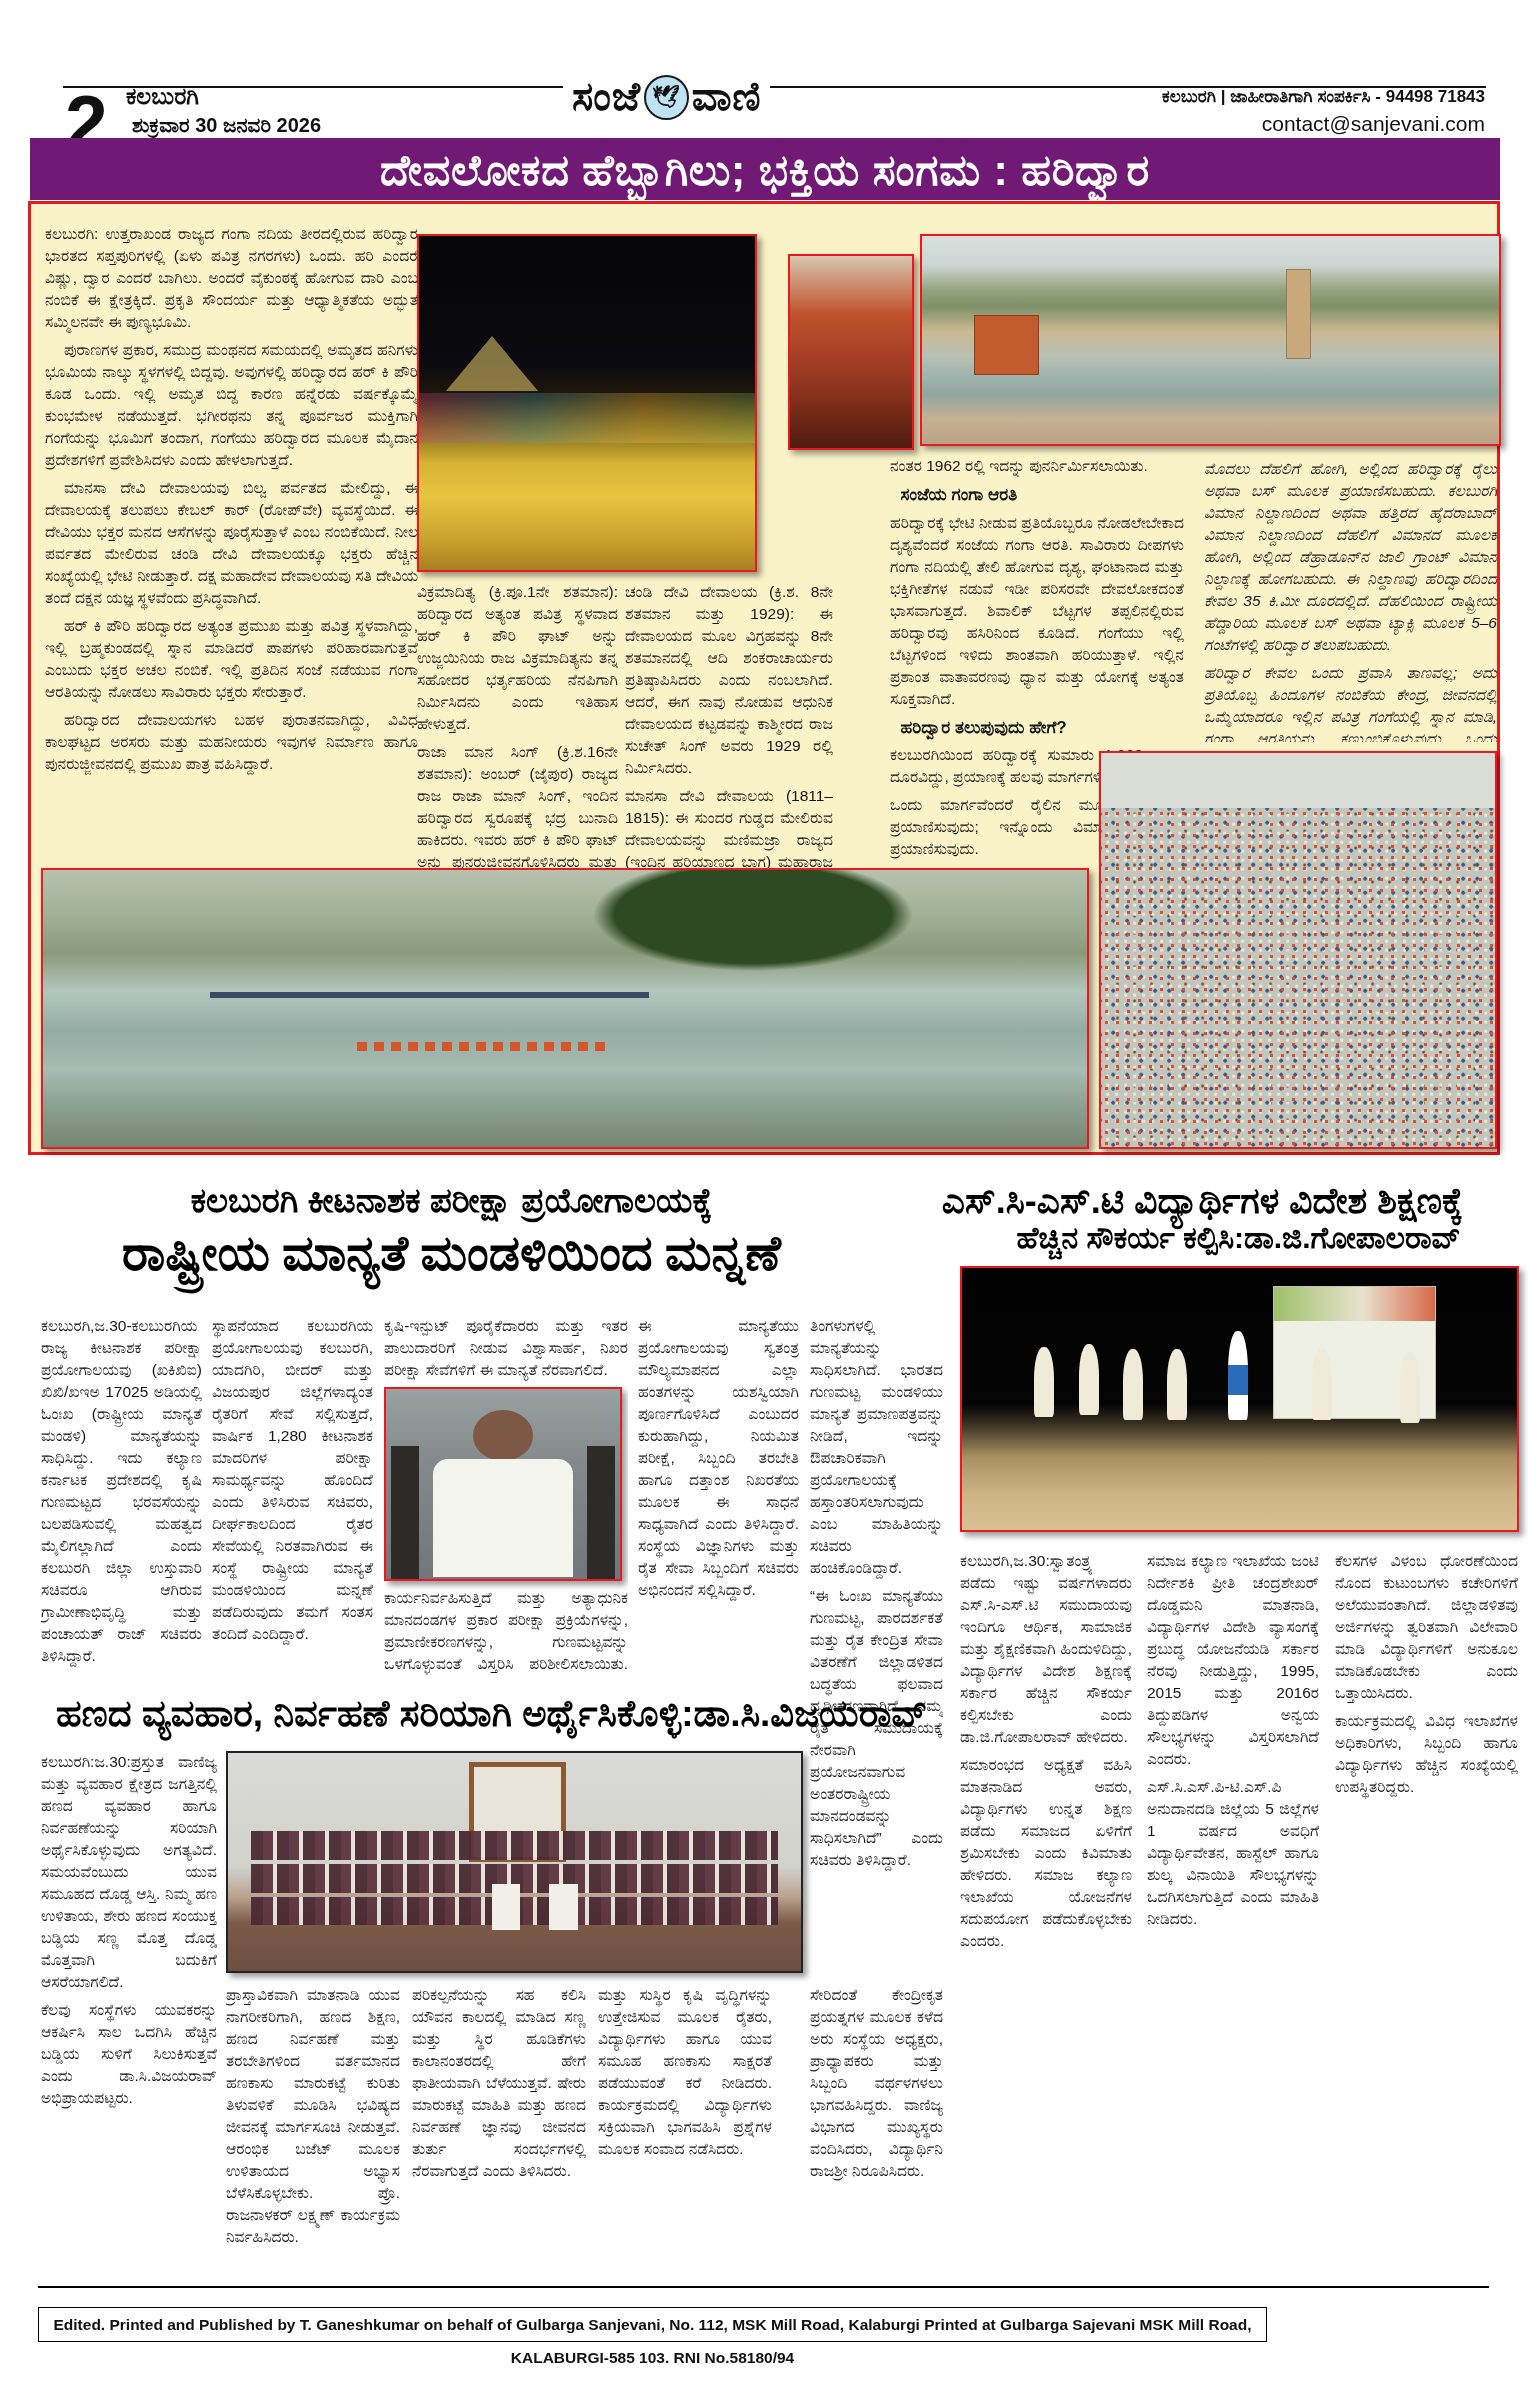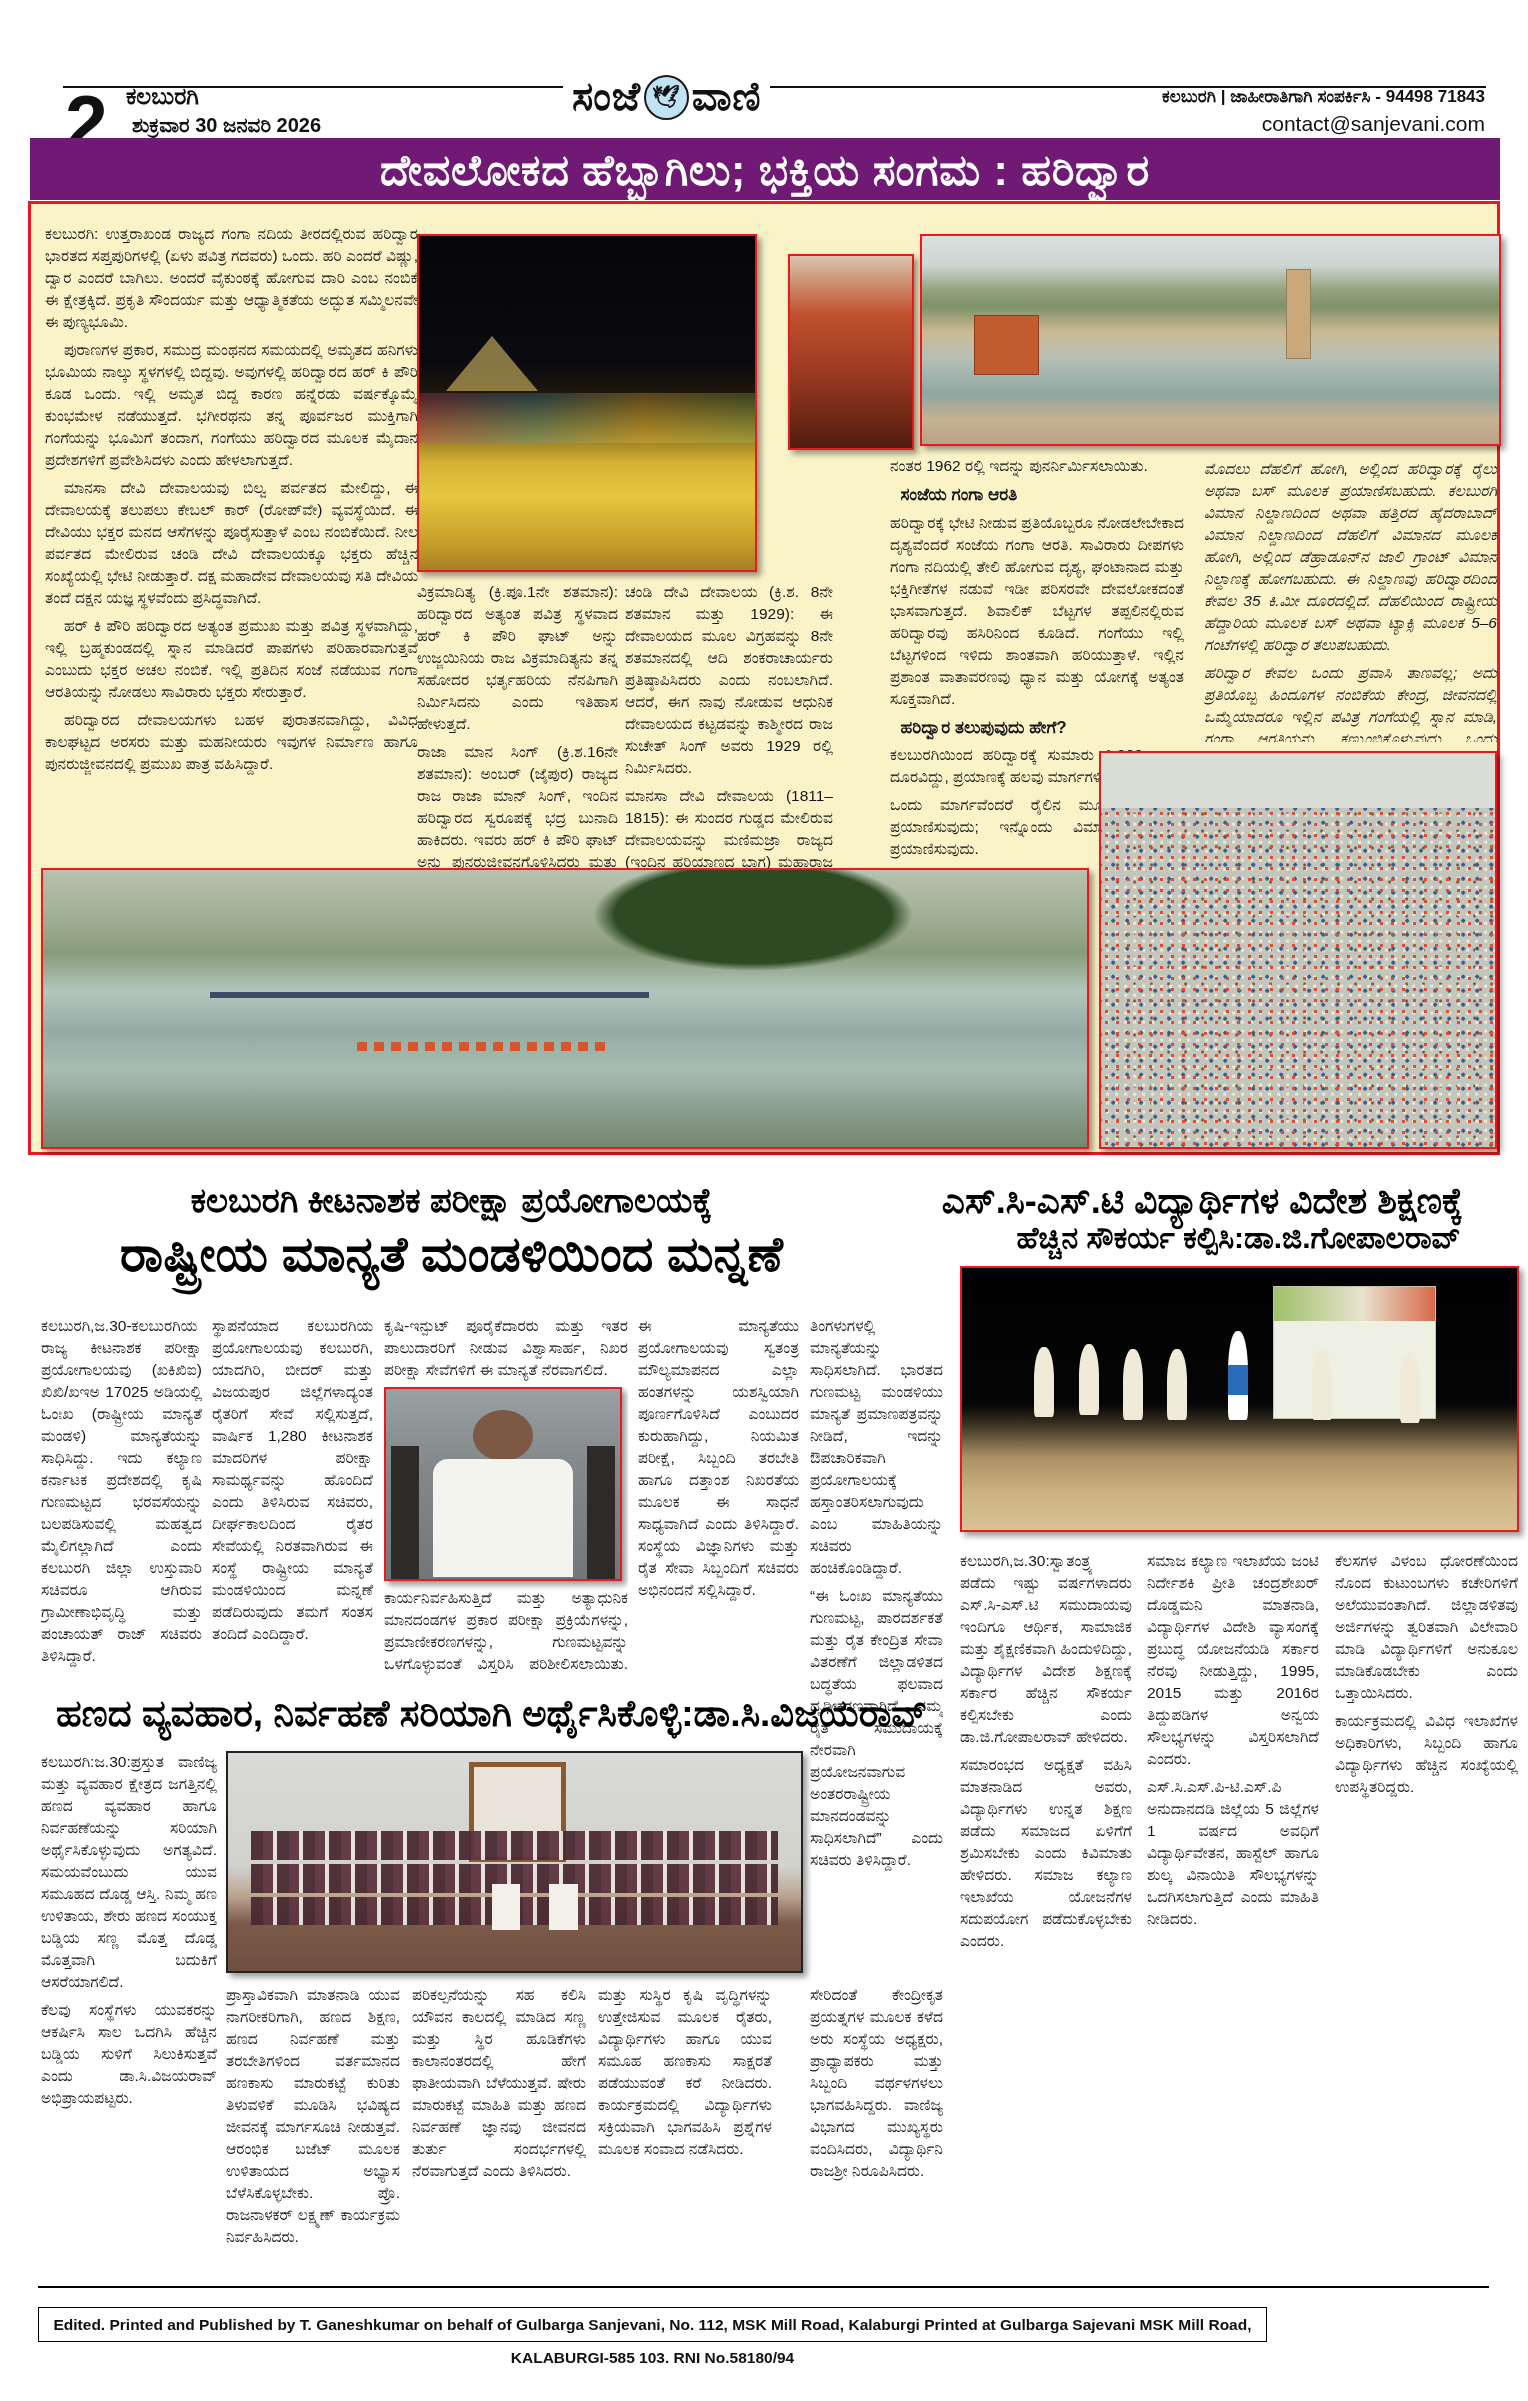--- a/index.html
+++ b/index.html
@@ -93,21 +93,21 @@
     <span>ವಾಣಿ</span>
   </div>
   <div class="contact1">ಕಲಬುರಗಿ  |  ಜಾಹೀರಾತಿಗಾಗಿ ಸಂಪರ್ಕಿಸಿ - 94498 71843</div>
   <div class="contact2">contact@sanjevani.com</div>
 
   <div class="banner">ದೇವಲೋಕದ ಹೆಬ್ಬಾಗಿಲು; ಭಕ್ತಿಯ ಸಂಗಮ : ಹರಿದ್ವಾರ</div>
 
   <div class="hblock">
 
     <div class="colbox kn" style="left:14px;top:19px;width:373px;height:835px;">
-      <p class="noind">ಕಲಬುರಗಿ: ಉತ್ತರಾಖಂಡ ರಾಜ್ಯದ ಗಂಗಾ ನದಿಯ ತೀರದಲ್ಲಿರುವ ಹರಿದ್ವಾರ ಭಾರತದ ಸಪ್ತಪುರಿಗಳಲ್ಲಿ (ಏಳು ಪವಿತ್ರ ಗದವರು) ಒಂದು. ಹರಿ ಎಂದರೆ ವಿಷ್ಣು, ದ್ವಾರ ಎಂದರೆ ಬಾಗಿಲು. ಅಂದರೆ ವೈಕುಂಠಕ್ಕೆ ಹೋಗುವ ದಾರಿ ಎಂಬ ನಂಬಿಕೆ ಈ ಕ್ಷೇತ್ರಕ್ಕಿದೆ. ಪ್ರಕೃತಿ ಸೌಂದರ್ಯ ಮತ್ತು ಆಧ್ಯಾತ್ಮಿಕತೆಯ ಅದ್ಭುತ ಸಮ್ಮಿಲನವೇ ಈ ಪುಣ್ಯಭೂಮಿ.</p>
+      <p class="noind">ಕಲಬುರಗಿ: ಉತ್ತರಾಖಂಡ ರಾಜ್ಯದ ಗಂಗಾ ನದಿಯ ತೀರದಲ್ಲಿರುವ ಹರಿದ್ವಾರ ಭಾರತದ ಸಪ್ತಪುರಿಗಳಲ್ಲಿ (ಏಳು ಪವಿತ್ರ ನಗರಗಳು) ಒಂದು. ಹರಿ ಎಂದರೆ ವಿಷ್ಣು, ದ್ವಾರ ಎಂದರೆ ಬಾಗಿಲು. ಅಂದರೆ ವೈಕುಂಠಕ್ಕೆ ಹೋಗುವ ದಾರಿ ಎಂಬ ನಂಬಿಕೆ ಈ ಕ್ಷೇತ್ರಕ್ಕಿದೆ. ಪ್ರಕೃತಿ ಸೌಂದರ್ಯ ಮತ್ತು ಆಧ್ಯಾತ್ಮಿಕತೆಯ ಅದ್ಭುತ ಸಮ್ಮಿಲನವೇ ಈ ಪುಣ್ಯಭೂಮಿ.</p>
       <p>ಪುರಾಣಗಳ ಪ್ರಕಾರ, ಸಮುದ್ರ ಮಂಥನದ ಸಮಯದಲ್ಲಿ ಅಮೃತದ ಹನಿಗಳು ಭೂಮಿಯ ನಾಲ್ಕು ಸ್ಥಳಗಳಲ್ಲಿ ಬಿದ್ದವು. ಅವುಗಳಲ್ಲಿ ಹರಿದ್ವಾರದ ಹರ್ ಕಿ ಪೌರಿ ಕೂಡ ಒಂದು. ಇಲ್ಲಿ ಅಮೃತ ಬಿದ್ದ ಕಾರಣ ಹನ್ನೆರಡು ವರ್ಷಕ್ಕೊಮ್ಮೆ ಕುಂಭಮೇಳ ನಡೆಯುತ್ತದೆ. ಭಗೀರಥನು ತನ್ನ ಪೂರ್ವಜರ ಮುಕ್ತಿಗಾಗಿ ಗಂಗೆಯನ್ನು ಭೂಮಿಗೆ ತಂದಾಗ, ಗಂಗೆಯು ಹರಿದ್ವಾರದ ಮೂಲಕ ಮೈದಾನ ಪ್ರದೇಶಗಳಿಗೆ ಪ್ರವೇಶಿಸಿದಳು ಎಂದು ಹೇಳಲಾಗುತ್ತದೆ.</p>
       <p>ಮಾನಸಾ ದೇವಿ ದೇವಾಲಯವು ಬಿಲ್ವ ಪರ್ವತದ ಮೇಲಿದ್ದು, ಈ ದೇವಾಲಯಕ್ಕೆ ತಲುಪಲು ಕೇಬಲ್ ಕಾರ್ (ರೋಪ್‌ವೇ) ವ್ಯವಸ್ಥೆಯಿದೆ. ಈ ದೇವಿಯು ಭಕ್ತರ ಮನದ ಆಸೆಗಳನ್ನು ಪೂರೈಸುತ್ತಾಳೆ ಎಂಬ ನಂಬಿಕೆಯಿದೆ. ನೀಲ ಪರ್ವತದ ಮೇಲಿರುವ ಚಂಡಿ ದೇವಿ ದೇವಾಲಯಕ್ಕೂ ಭಕ್ತರು ಹೆಚ್ಚಿನ ಸಂಖ್ಯೆಯಲ್ಲಿ ಭೇಟಿ ನೀಡುತ್ತಾರೆ. ದಕ್ಷ ಮಹಾದೇವ ದೇವಾಲಯವು ಸತಿ ದೇವಿಯ ತಂದೆ ದಕ್ಷನ ಯಜ್ಞ ಸ್ಥಳವೆಂದು ಪ್ರಸಿದ್ಧವಾಗಿದೆ.</p>
       <p>ಹರ್ ಕಿ ಪೌರಿ ಹರಿದ್ವಾರದ ಅತ್ಯಂತ ಪ್ರಮುಖ ಮತ್ತು ಪವಿತ್ರ ಸ್ಥಳವಾಗಿದ್ದು, ಇಲ್ಲಿ ಬ್ರಹ್ಮಕುಂಡದಲ್ಲಿ ಸ್ನಾನ ಮಾಡಿದರೆ ಪಾಪಗಳು ಪರಿಹಾರವಾಗುತ್ತವೆ ಎಂಬುದು ಭಕ್ತರ ಅಚಲ ನಂಬಿಕೆ. ಇಲ್ಲಿ ಪ್ರತಿದಿನ ಸಂಜೆ ನಡೆಯುವ ಗಂಗಾ ಆರತಿಯನ್ನು ನೋಡಲು ಸಾವಿರಾರು ಭಕ್ತರು ಸೇರುತ್ತಾರೆ.</p>
       <p>ಹರಿದ್ವಾರದ ದೇವಾಲಯಗಳು ಬಹಳ ಪುರಾತನವಾಗಿದ್ದು, ವಿವಿಧ ಕಾಲಘಟ್ಟದ ಅರಸರು ಮತ್ತು ಮಹನೀಯರು ಇವುಗಳ ನಿರ್ಮಾಣ ಹಾಗೂ ಪುನರುಜ್ಜೀವನದಲ್ಲಿ ಪ್ರಮುಖ ಪಾತ್ರ ವಹಿಸಿದ್ದಾರೆ.</p>
     </div>
 
     <div class="photo night" style="left:386px;top:30px;width:340px;height:338px;">
       <div class="np-cable"></div>
       <div class="np-water"></div>
     </div>
@@ -148,21 +148,21 @@
       <div class="dam-bridge"></div>
       <div class="dam-gates"></div>
     </div>
 
     <div class="photo crowd" style="left:1068px;top:547px;width:398px;height:398px;">
       <div class="crowd-sky"></div>
     </div>
   </div>
 
   <div class="hl" style="left:30px;top:1181px;width:843px;font-size:34px;">ಕಲಬುರಗಿ ಕೀಟನಾಶಕ ಪರೀಕ್ಷಾ ಪ್ರಯೋಗಾಲಯಕ್ಕೆ</div>
-  <div class="hl" style="left:30px;top:1227px;width:843px;font-size:49px;">ರಾಷ್ಟ್ರೀಯ ಮಾನ್ಯತೆ ಮಂಡಳಿಯಿಂದ ಮನ್ನಣೆ</div>
+  <div class="hl" style="left:30px;top:1227px;width:843px;font-size:49px;font-family:Liberation Serif, serif;">ರಾಷ್ಟ್ರೀಯ ಮಾನ್ಯತೆ ಮಂಡಳಿಯಿಂದ ಮನ್ನಣೆ</div>
 
   <div class="colbox kn" style="left:41px;top:1315px;width:161px;height:361px;">
     <p class="noind">ಕಲಬುರಗಿ,ಜ.30-ಕಲಬುರಗಿಯ ರಾಜ್ಯ ಕೀಟನಾಶಕ ಪರೀಕ್ಷಾ ಪ್ರಯೋಗಾಲಯವು (ಖಕಿಖಿಐ) ಖಿಖಿ/ಖಇಅ 17025 ಅಡಿಯಲ್ಲಿ ಓಂಃಖ (ರಾಷ್ಟ್ರೀಯ ಮಾನ್ಯತೆ ಮಂಡಳಿ) ಮಾನ್ಯತೆಯನ್ನು ಸಾಧಿಸಿದ್ದು. ಇದು ಕಲ್ಯಾಣ ಕರ್ನಾಟಕ ಪ್ರದೇಶದಲ್ಲಿ ಕೃಷಿ ಗುಣಮಟ್ಟದ ಭರವಸೆಯನ್ನು ಬಲಪಡಿಸುವಲ್ಲಿ ಮಹತ್ವದ ಮೈಲಿಗಲ್ಲಾಗಿದೆ ಎಂದು ಕಲಬುರಗಿ ಜಿಲ್ಲಾ ಉಸ್ತುವಾರಿ ಸಚಿವರೂ ಆಗಿರುವ ಗ್ರಾಮೀಣಾಭಿವೃದ್ಧಿ ಮತ್ತು ಪಂಚಾಯತ್ ರಾಜ್ ಸಚಿವರು ತಿಳಿಸಿದ್ದಾರೆ.</p>
   </div>
   <div class="colbox kn" style="left:212px;top:1315px;width:161px;height:361px;">
     <p class="noind">ಸ್ಥಾಪನೆಯಾದ ಕಲಬುರಗಿಯ ಪ್ರಯೋಗಾಲಯವು ಕಲಬುರಗಿ, ಯಾದಗಿರಿ, ಬೀದರ್ ಮತ್ತು ವಿಜಯಪುರ ಜಿಲ್ಲೆಗಳಾದ್ಯಂತ ರೈತರಿಗೆ ಸೇವೆ ಸಲ್ಲಿಸುತ್ತದೆ, ವಾರ್ಷಿಕ 1,280 ಕೀಟನಾಶಕ ಮಾದರಿಗಳ ಪರೀಕ್ಷಾ ಸಾಮರ್ಥ್ಯವನ್ನು ಹೊಂದಿದೆ ಎಂದು ತಿಳಿಸಿರುವ ಸಚಿವರು, ದೀರ್ಘಕಾಲದಿಂದ ರೈತರ ಸೇವೆಯಲ್ಲಿ ನಿರತವಾಗಿರುವ ಈ ಸಂಸ್ಥೆ ರಾಷ್ಟ್ರೀಯ ಮಾನ್ಯತೆ ಮಂಡಳಿಯಿಂದ ಮನ್ನಣೆ ಪಡೆದಿರುವುದು ತಮಗೆ ಸಂತಸ ತಂದಿದೆ ಎಂದಿದ್ದಾರೆ.</p>
   </div>
   <div class="colbox" style="left:384px;top:1315px;width:244px;height:361px;">
     <div class="kn" style="margin-bottom:4.4px;">
       <p class="noind">ಕೃಷಿ-ಇನ್ಪುಟ್ ಪೂರೈಕೆದಾರರು ಮತ್ತು ಇತರ ಪಾಲುದಾರರಿಗೆ ನೀಡುವ ವಿಶ್ವಾಸಾರ್ಹ, ನಿಖರ ಪರೀಕ್ಷಾ ಸೇವೆಗಳಿಗೆ ಈ ಮಾನ್ಯತೆ ನೆರವಾಗಲಿದೆ.</p>

